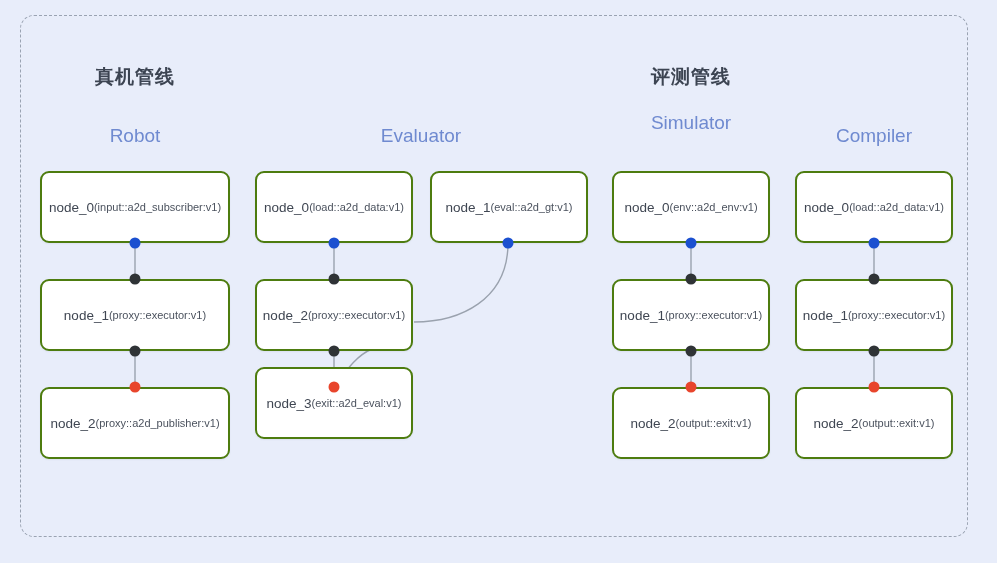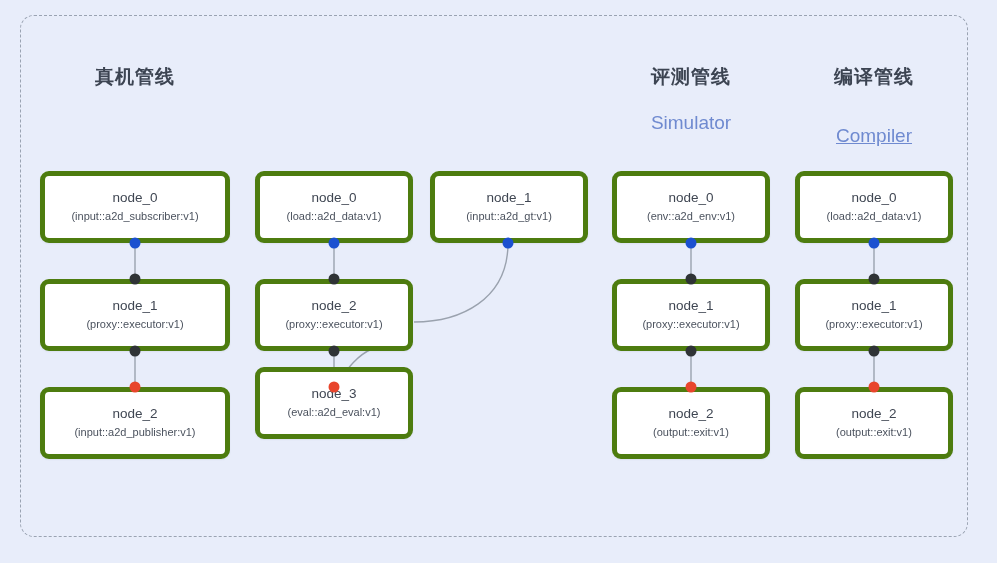--- a/index.html
+++ b/index.html
@@ -52,25 +52,25 @@
     position: absolute;
     text-align: center;
     font-size: 19px;
     color: #6f8ad0;
     white-space: nowrap;
   }
   .node {
     position: absolute;
     box-sizing: border-box;
     background: #ffffff;
-    border: 5px solid #4d7c0f;
+    border: 2px solid #4d7c0f;
     border-radius: 9px;
     box-shadow: 0 1px 2px rgba(40,55,95,0.06);
     display: flex;
-    flex-direction: column;
+    flex-direction: row;
     align-items: center;
     justify-content: center;
     text-align: center;
   }
   .node-name {
     font-size: 13.5px;
     color: #3f4652;
     line-height: 19px;
   }
   .node-spec {
@@ -112,60 +112,61 @@
 
       <line x1="691" y1="243" x2="691" y2="279"></line>
       <line x1="691" y1="351" x2="691" y2="387"></line>
 
       <line x1="874" y1="243" x2="874" y2="279"></line>
       <line x1="874" y1="351" x2="874" y2="387"></line>
     </g>
   </svg>
 
   <div class="col-title-cn" style="left:55px; top:64px; width:160px;">真机管线</div>
-
+  <div class="col-title-en" style="left:55px; top:125px; width:160px;">Robot</div>
+
+  <div class="col-title-en" style="left:341px; top:125px; width:160px;">Evaluator</div>
 
   <div class="col-title-cn" style="left:611px; top:64px; width:160px;">评测管线</div>
   <div class="col-title-en" style="left:611px; top:112px; width:160px;">Simulator</div>
 
-  <div class="col-title-cn" style="left:794px; top:64px; width:160px;">编译管线</div>
-  <div class="col-title-en" style="left:794px; top:125px; width:160px;text-decoration:underline;">Compiler</div>
+  <div class="col-title-en" style="left:794px; top:125px; width:160px;">Compiler</div>
 
   <div class="node" style="left:40px; top:171px; width:190px; height:72px;">
     <div class="node-name">node_0</div>
     <div class="node-spec">(input::a2d_subscriber:v1)</div>
   </div>
   <div class="node" style="left:40px; top:279px; width:190px; height:72px;">
     <div class="node-name">node_1</div>
     <div class="node-spec">(proxy::executor:v1)</div>
   </div>
   <div class="node" style="left:40px; top:387px; width:190px; height:72px;">
     <div class="node-name">node_2</div>
-    <div class="node-spec">(input::a2d_publisher:v1)</div>
+    <div class="node-spec">(proxy::a2d_publisher:v1)</div>
   </div>
   <div class="dot dot-blue" style="left:135px; top:243px;"></div>
   <div class="dot dot-black" style="left:135px; top:279px;"></div>
   <div class="dot dot-black" style="left:135px; top:351px;"></div>
   <div class="dot dot-red" style="left:135px; top:387px;"></div>
 
   <div class="node" style="left:255px; top:171px; width:158px; height:72px;">
     <div class="node-name">node_0</div>
     <div class="node-spec">(load::a2d_data:v1)</div>
   </div>
   <div class="node" style="left:430px; top:171px; width:158px; height:72px;">
     <div class="node-name">node_1</div>
-    <div class="node-spec">(input::a2d_gt:v1)</div>
+    <div class="node-spec">(eval::a2d_gt:v1)</div>
   </div>
   <div class="node" style="left:255px; top:279px; width:158px; height:72px;">
     <div class="node-name">node_2</div>
     <div class="node-spec">(proxy::executor:v1)</div>
   </div>
   <div class="node" style="left:255px; top:367px; width:158px; height:72px;">
     <div class="node-name">node_3</div>
-    <div class="node-spec">(eval::a2d_eval:v1)</div>
+    <div class="node-spec">(exit::a2d_eval:v1)</div>
   </div>
   <div class="dot dot-blue" style="left:334px; top:243px;"></div>
   <div class="dot dot-blue" style="left:508px; top:243px;"></div>
   <div class="dot dot-black" style="left:334px; top:279px;"></div>
   <div class="dot dot-black" style="left:334px; top:351px;"></div>
   <div class="dot dot-red" style="left:334px; top:387px;"></div>
 
   <div class="node" style="left:612px; top:171px; width:158px; height:72px;">
     <div class="node-name">node_0</div>
     <div class="node-spec">(env::a2d_env:v1)</div>

